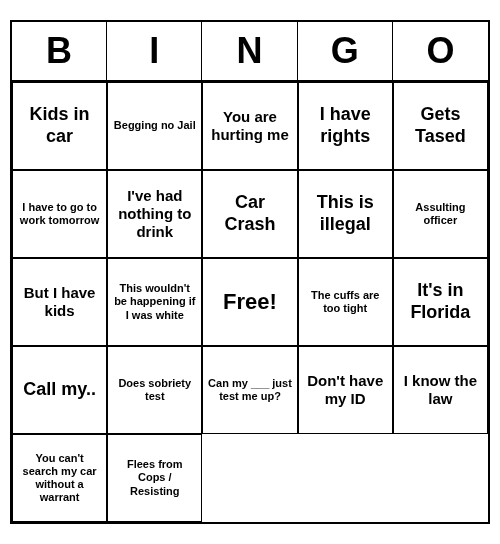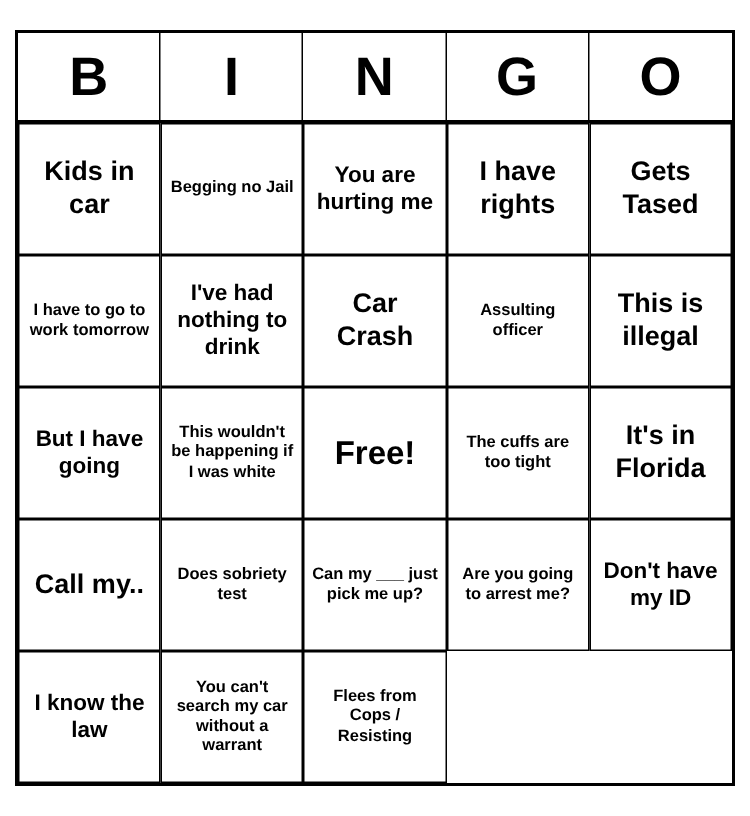--- a/index.html
+++ b/index.html
@@ -75,29 +75,28 @@
     </div>
   <div class="bingo-grid">
   <div class="bingo-cell large-text">Kids in car</div>
       <div class="bingo-cell small-text">Begging no Jail</div>
       <div class="bingo-cell medium-text">You are hurting me</div>
       <div class="bingo-cell large-text">I have rights</div>
       <div class="bingo-cell large-text">Gets Tased</div>
       <div class="bingo-cell small-text">I have to go to work tomorrow</div>
       <div class="bingo-cell medium-text">I've had nothing to drink</div>
       <div class="bingo-cell large-text">Car Crash</div>
+      <div class="bingo-cell large-text">This is illegal</div>
       <div class="bingo-cell small-text">Assulting officer</div>
-      <div class="bingo-cell large-text">This is illegal</div>
-      <div class="bingo-cell medium-text">But I have going</div>
+      <div class="bingo-cell medium-text">But I have kids</div>
       <div class="bingo-cell small-text">This wouldn't be happening if I was white</div>
       <div class="bingo-cell free">Free!</div>
       <div class="bingo-cell small-text">The cuffs are too tight</div>
       <div class="bingo-cell large-text">It's in Florida</div>
       <div class="bingo-cell large-text">Call my..</div>
       <div class="bingo-cell small-text">Does sobriety test</div>
-      <div class="bingo-cell small-text">Can my ___ just pick me up?</div>
-      <div class="bingo-cell small-text">Are you going to arrest me?</div>
+      <div class="bingo-cell small-text">Can my ___ just test me up?</div>
       <div class="bingo-cell medium-text">Don't have my ID</div>
       <div class="bingo-cell medium-text">I know the law</div>
       <div class="bingo-cell small-text">You can't search my car without a warrant</div>
       <div class="bingo-cell small-text">Flees from Cops / Resisting</div>
     </div>
 </div>
 
 </body></html>

